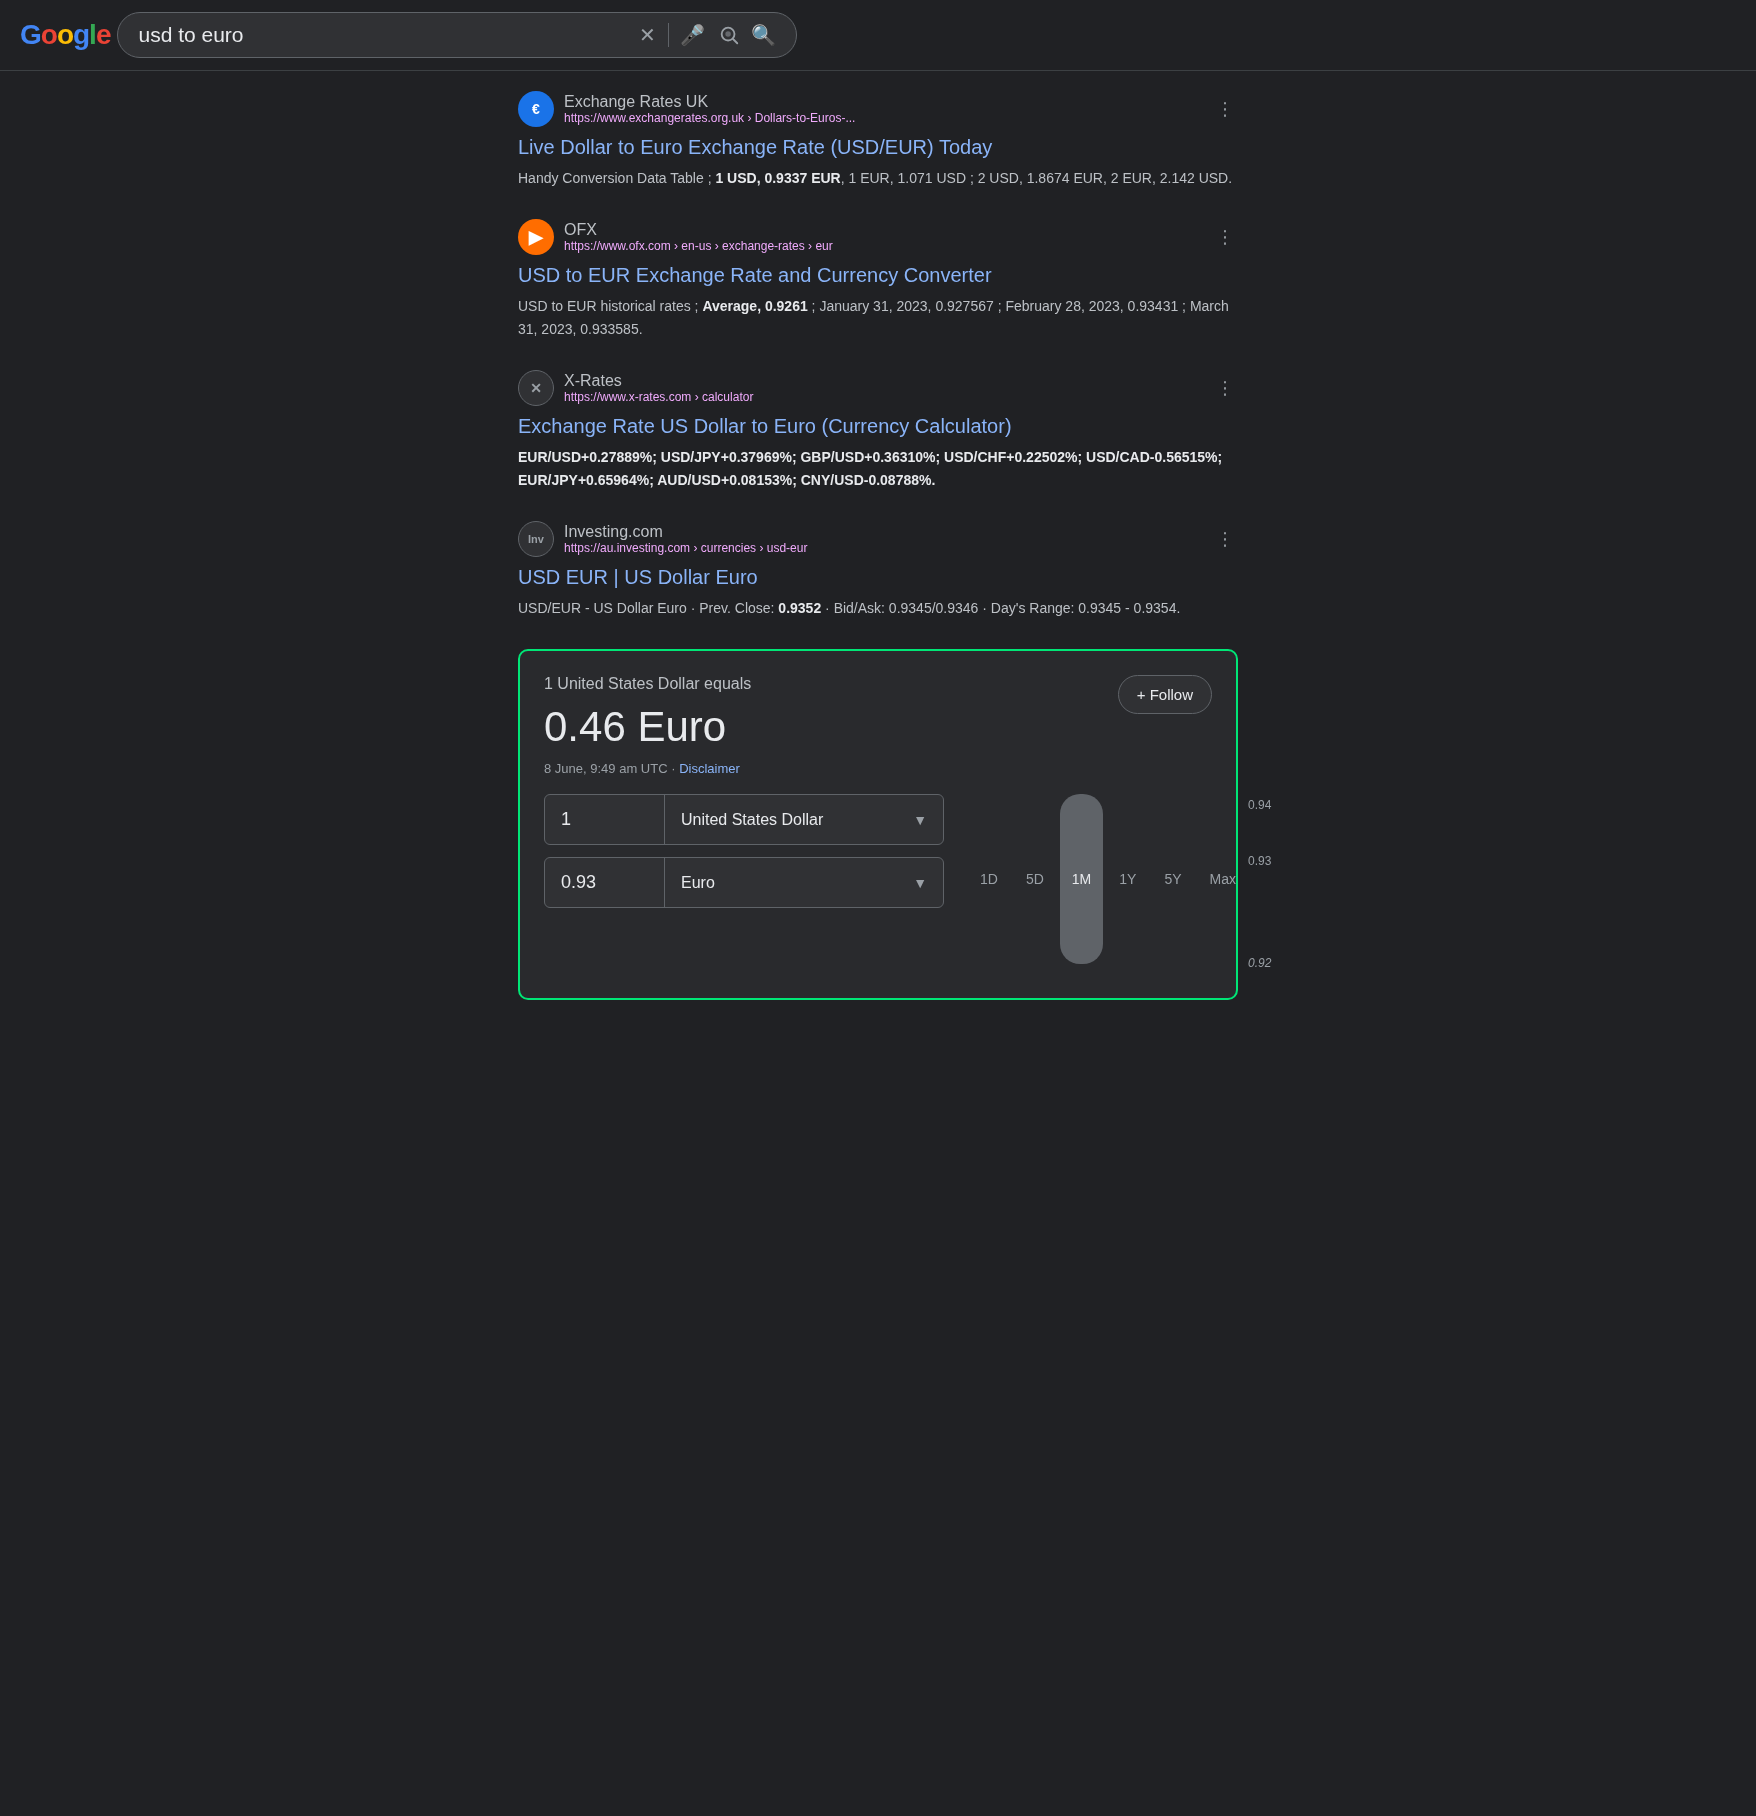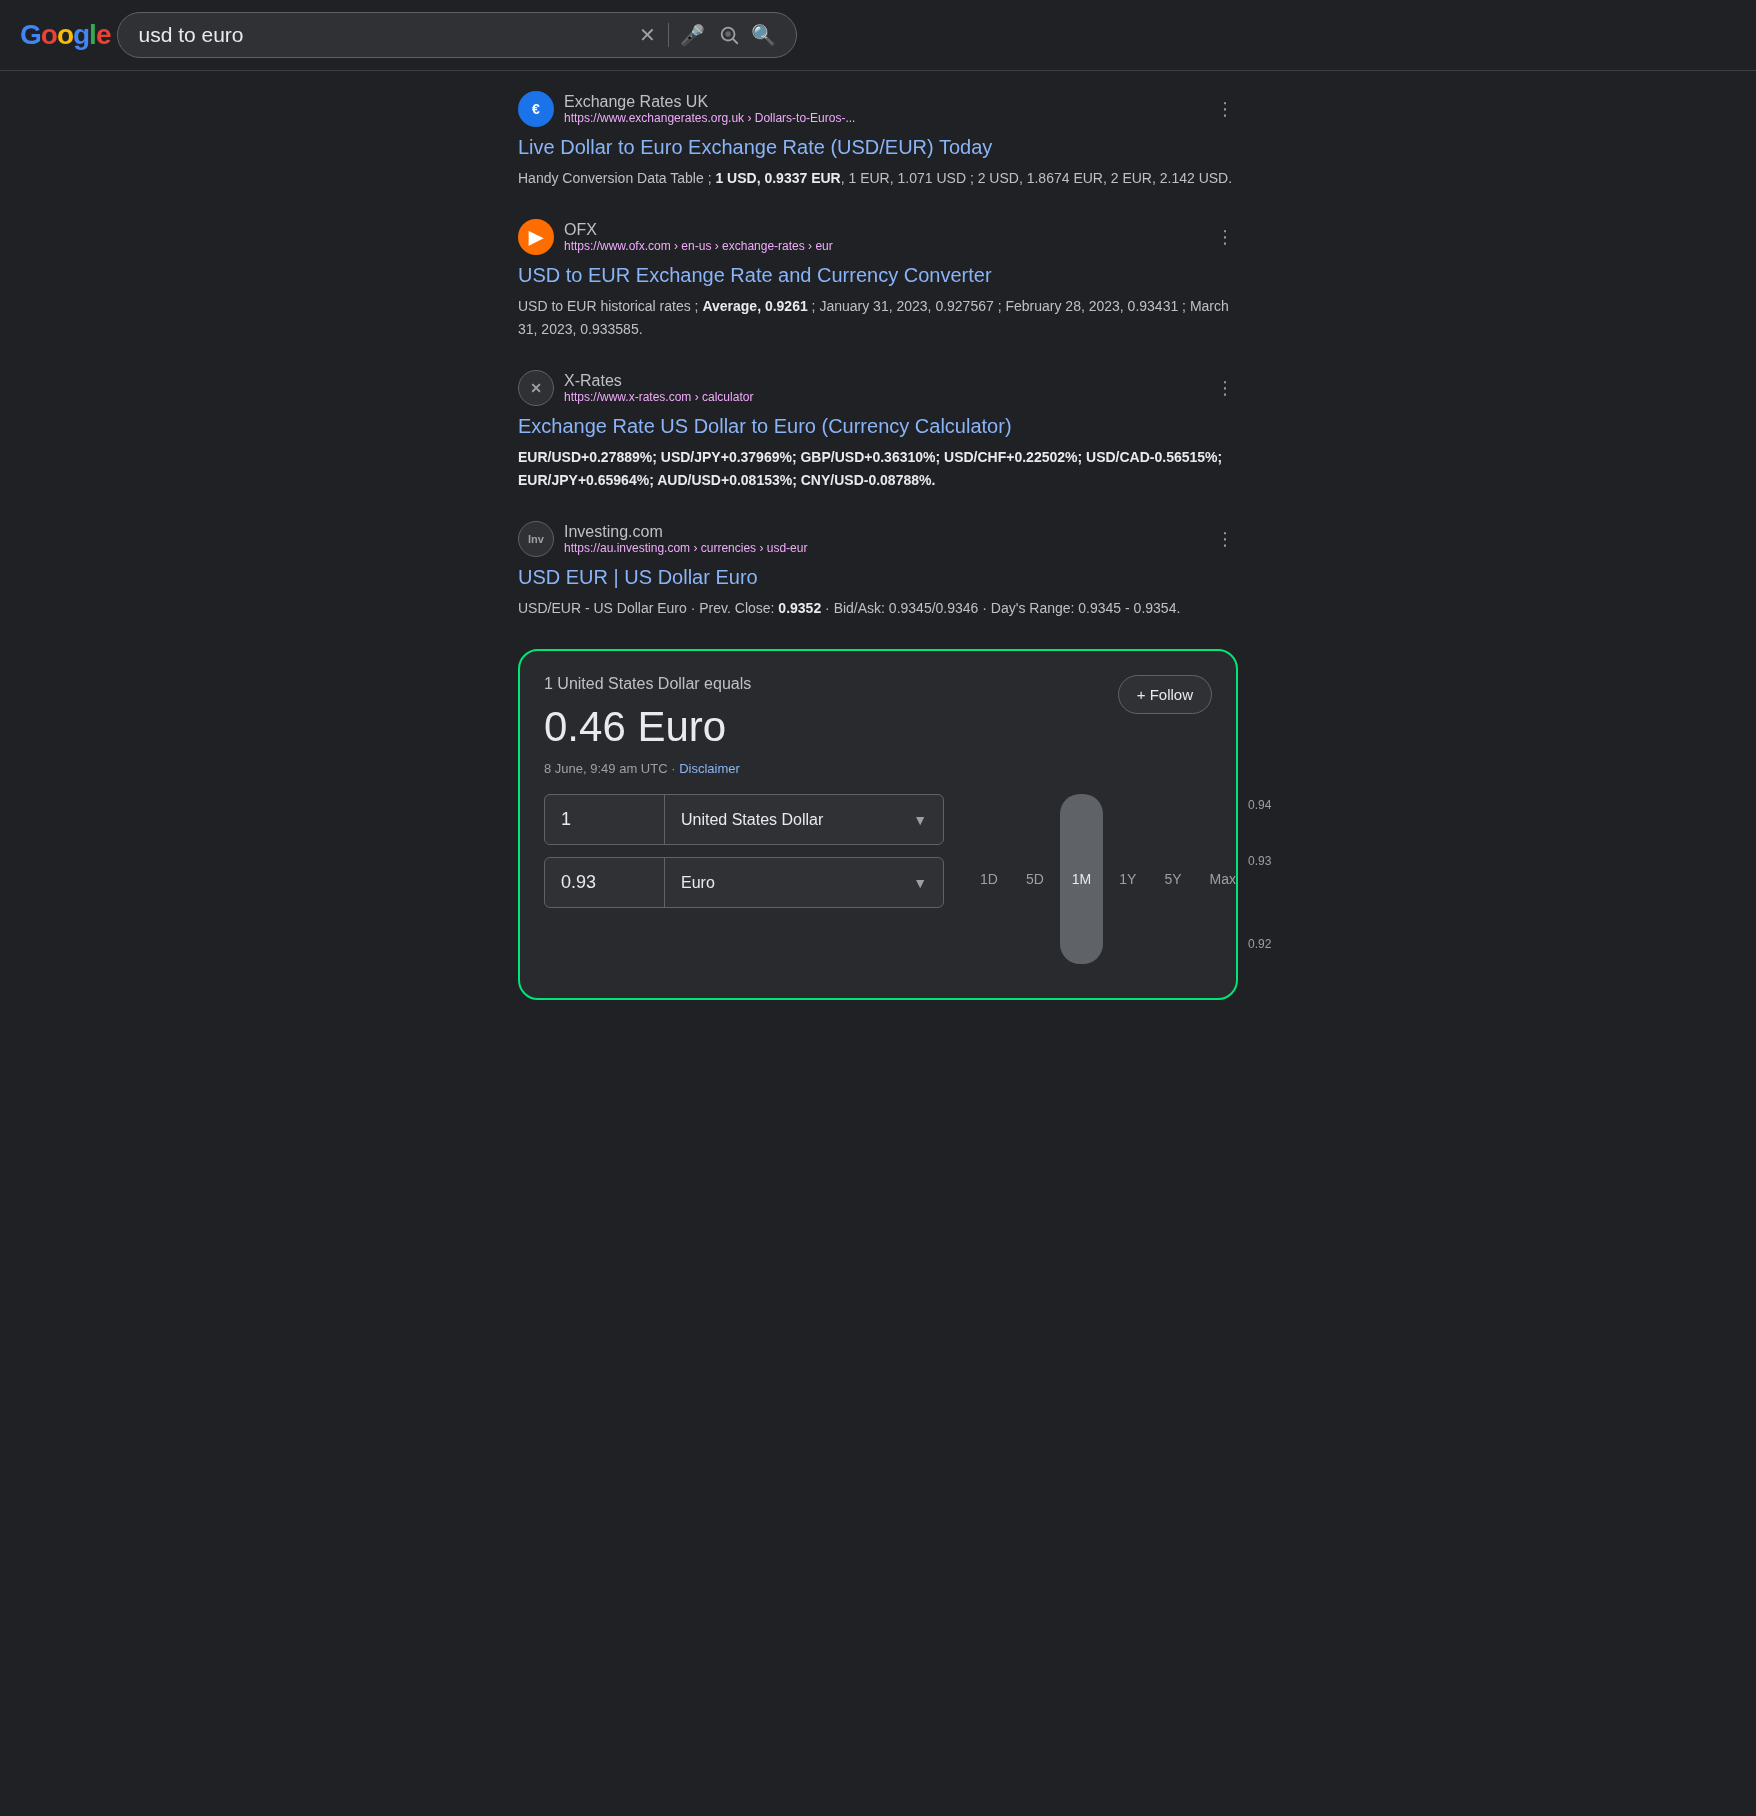--- a/index.html
+++ b/index.html
@@ -139,21 +139,21 @@
     }
     .result-desc strong {
       font-weight: bold;
       color: #e8eaed;
     }
 
     
     .converter-card {
       margin: 20px 20px 0 20px;
       border: 2px solid #00e676;
-      border-radius: 20px;
+      border-radius: 10px;
       padding: 24px;
       background: #292a2d;
     }
     .converter-header {
       display: flex;
       align-items: flex-start;
       justify-content: space-between;
       margin-bottom: 6px;
     }
     .converter-title {
@@ -260,21 +260,21 @@
       width: 100%;
       height: 100%;
     }
     .chart-label {
       position: absolute;
       color: #9aa0a6;
       font-size: 12px;
     }
     .chart-label.top { top: 4px; left: 0; text-align: center; }
     .chart-label.mid { top: 60px; left: 0; }
-    .chart-label.bot { bottom: 23px; left: 0; }
+    .chart-label.bot { bottom: 4px; left: 0; font-style: italic; }
   </style>
 </head>
 <body>
 
 <header class="header">
   <div class="google-logo">
     <span class="g-blue">G</span><span class="g-red">o</span><span class="g-yellow">o</span><span class="g-blue">g</span><span class="g-green">l</span><span class="g-red">e</span>
   </div>
   <div class="search-bar">
     <input type="text" value="usd to euro" style="">

